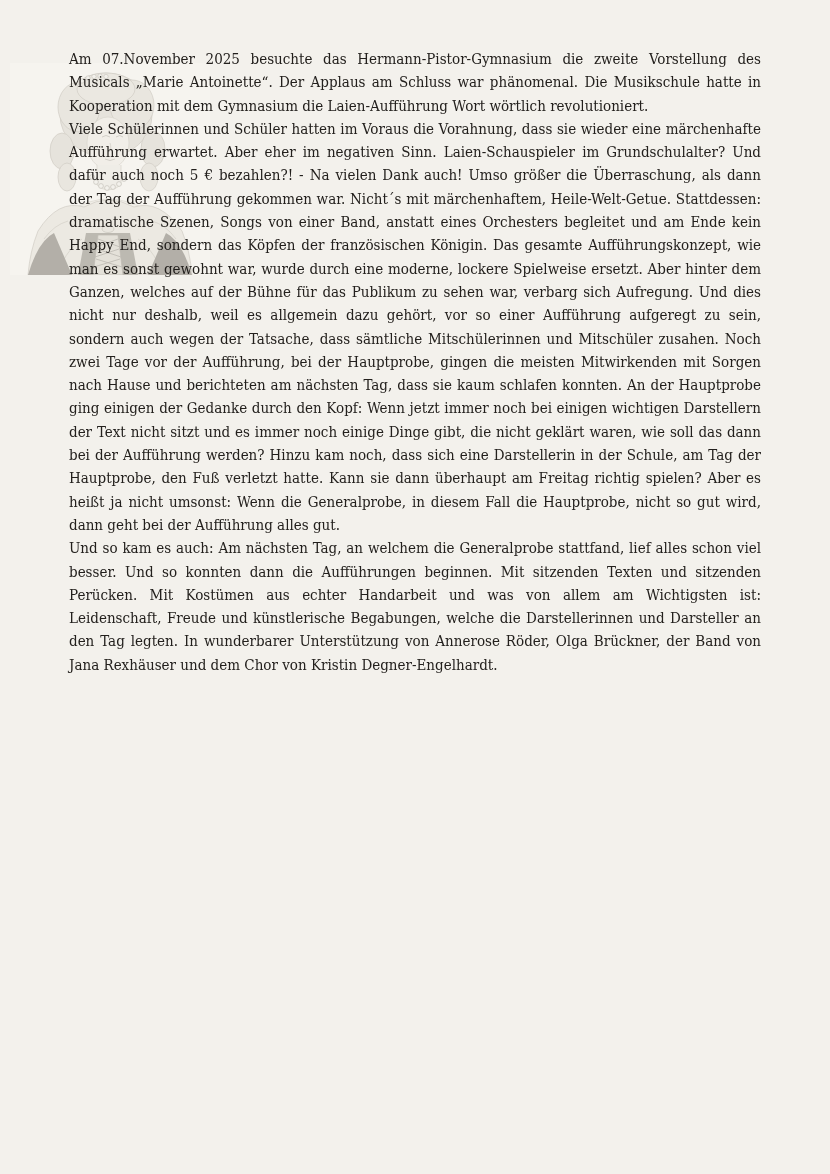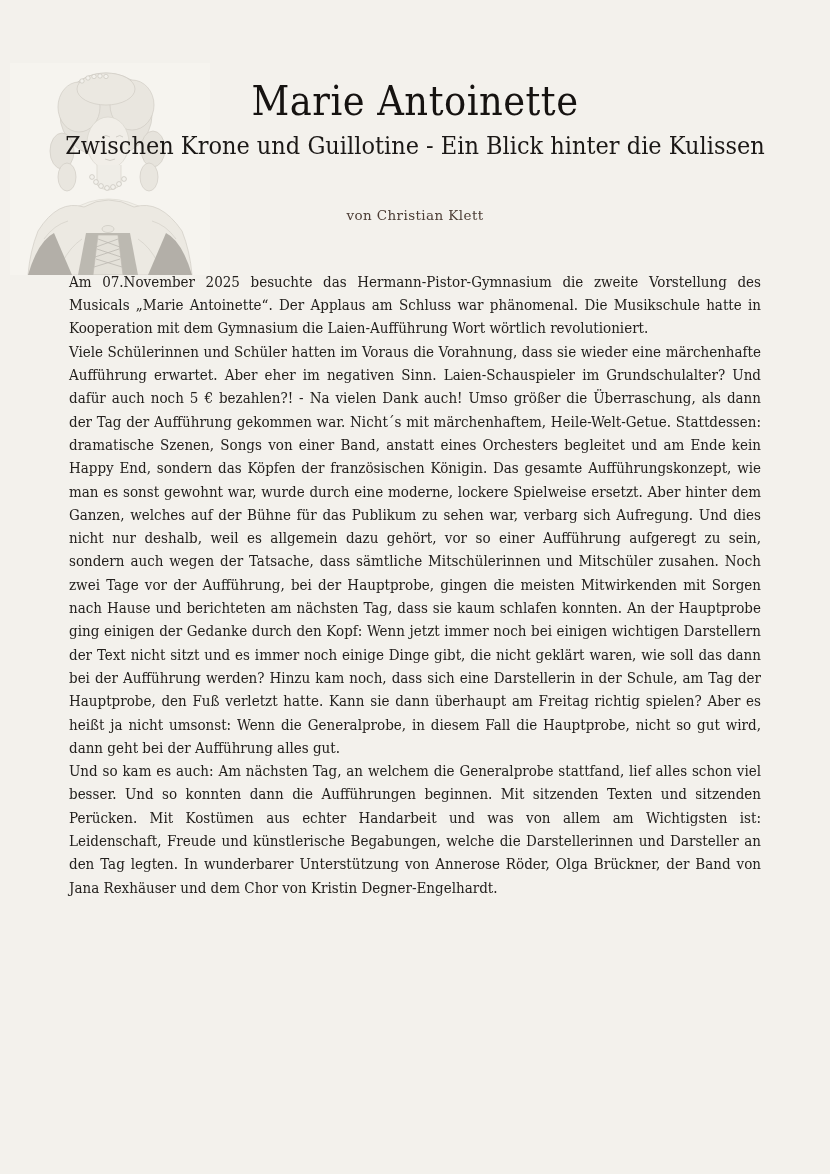--- a/index.html
+++ b/index.html
@@ -126,25 +126,20 @@
 
         <path d="M76,170 L120,170 L128,212 L68,212 Z" fill="#8f8a81" stroke="none"></path>
         <path d="M88,172 L108,172 L113,212 L83,212 Z" fill="#d8d4ca" stroke="#928d83"></path>
         <path d="M88,176 L110,184 M108,176 L86,184 M87,186 L111,194 M109,186 L85,194 M86,196 L112,204 M110,196 L84,204" stroke="#8f8a81" stroke-width="0.8"></path>
 
         <ellipse cx="98" cy="166" rx="6" ry="3.5" fill="#e2ded5" stroke="#a8a399"></ellipse>
       </g>
     </svg>
   </div>
 
-  <header>
-    <h1 class="title">Marie Antoinette</h1>
-    <h2 class="subtitle">Zwischen Krone und Guillotine - Ein Blick hinter die Kulissen</h2>
-    <div class="byline">von Christian Klett</div>
-  </header>
 
   <main>
     <p>Am 07.November 2025 besuchte das Hermann-Pistor-Gymnasium die zweite Vorstellung des Musicals „Marie Antoinette“. Der Applaus am Schluss war phänomenal. Die Musikschule hatte in Kooperation mit dem Gymnasium die Laien-Aufführung Wort wörtlich revolutioniert.</p>
     <p>Viele Schülerinnen und Schüler hatten im Voraus die Vorahnung, dass sie wieder eine märchenhafte Aufführung erwartet. Aber eher im negativen Sinn. Laien-Schauspieler im Grundschulalter? Und dafür auch noch 5 € bezahlen?! - Na vielen Dank auch! Umso größer die Überraschung, als dann der Tag der Aufführung gekommen war. Nicht´s mit märchenhaftem, Heile-Welt-Getue. Stattdessen: dramatische Szenen, Songs von einer Band, anstatt eines Orchesters begleitet und am Ende kein Happy End, sondern das Köpfen der französischen Königin. Das gesamte Aufführungskonzept, wie man es sonst gewohnt war, wurde durch eine moderne, lockere Spielweise ersetzt. Aber hinter dem Ganzen, welches auf der Bühne für das Publikum zu sehen war, verbarg sich Aufregung. Und dies nicht nur deshalb, weil es allgemein dazu gehört, vor so einer Aufführung aufgeregt zu sein, sondern auch wegen der Tatsache, dass sämtliche Mitschülerinnen und Mitschüler zusahen. Noch zwei Tage vor der Aufführung, bei der Hauptprobe, gingen die meisten Mitwirkenden mit Sorgen nach Hause und berichteten am nächsten Tag, dass sie kaum schlafen konnten. An der Hauptprobe ging einigen der Gedanke durch den Kopf: Wenn jetzt immer noch bei einigen wichtigen Darstellern der Text nicht sitzt und es immer noch einige Dinge gibt, die nicht geklärt waren, wie soll das dann bei der Aufführung werden? Hinzu kam noch, dass sich eine Darstellerin in der Schule, am Tag der Hauptprobe, den Fuß verletzt hatte. Kann sie dann überhaupt am Freitag richtig spielen? Aber es heißt ja nicht umsonst: Wenn die Generalprobe, in diesem Fall die Hauptprobe, nicht so gut wird, dann geht bei der Aufführung alles gut.</p>
     <p>Und so kam es auch: Am nächsten Tag, an welchem die Generalprobe stattfand, lief alles schon viel besser. Und so konnten dann die Aufführungen beginnen. Mit sitzenden Texten und sitzenden Perücken. Mit Kostümen aus echter Handarbeit und was von allem am Wichtigsten ist: Leidenschaft, Freude und künstlerische Begabungen, welche die Darstellerinnen und Darsteller an den Tag legten. In wunderbarer Unterstützung von Annerose Röder, Olga Brückner, der Band von Jana Rexhäuser und dem Chor von Kristin Degner-Engelhardt.</p>
   </main>
 
 </div>
 
 </body></html>

